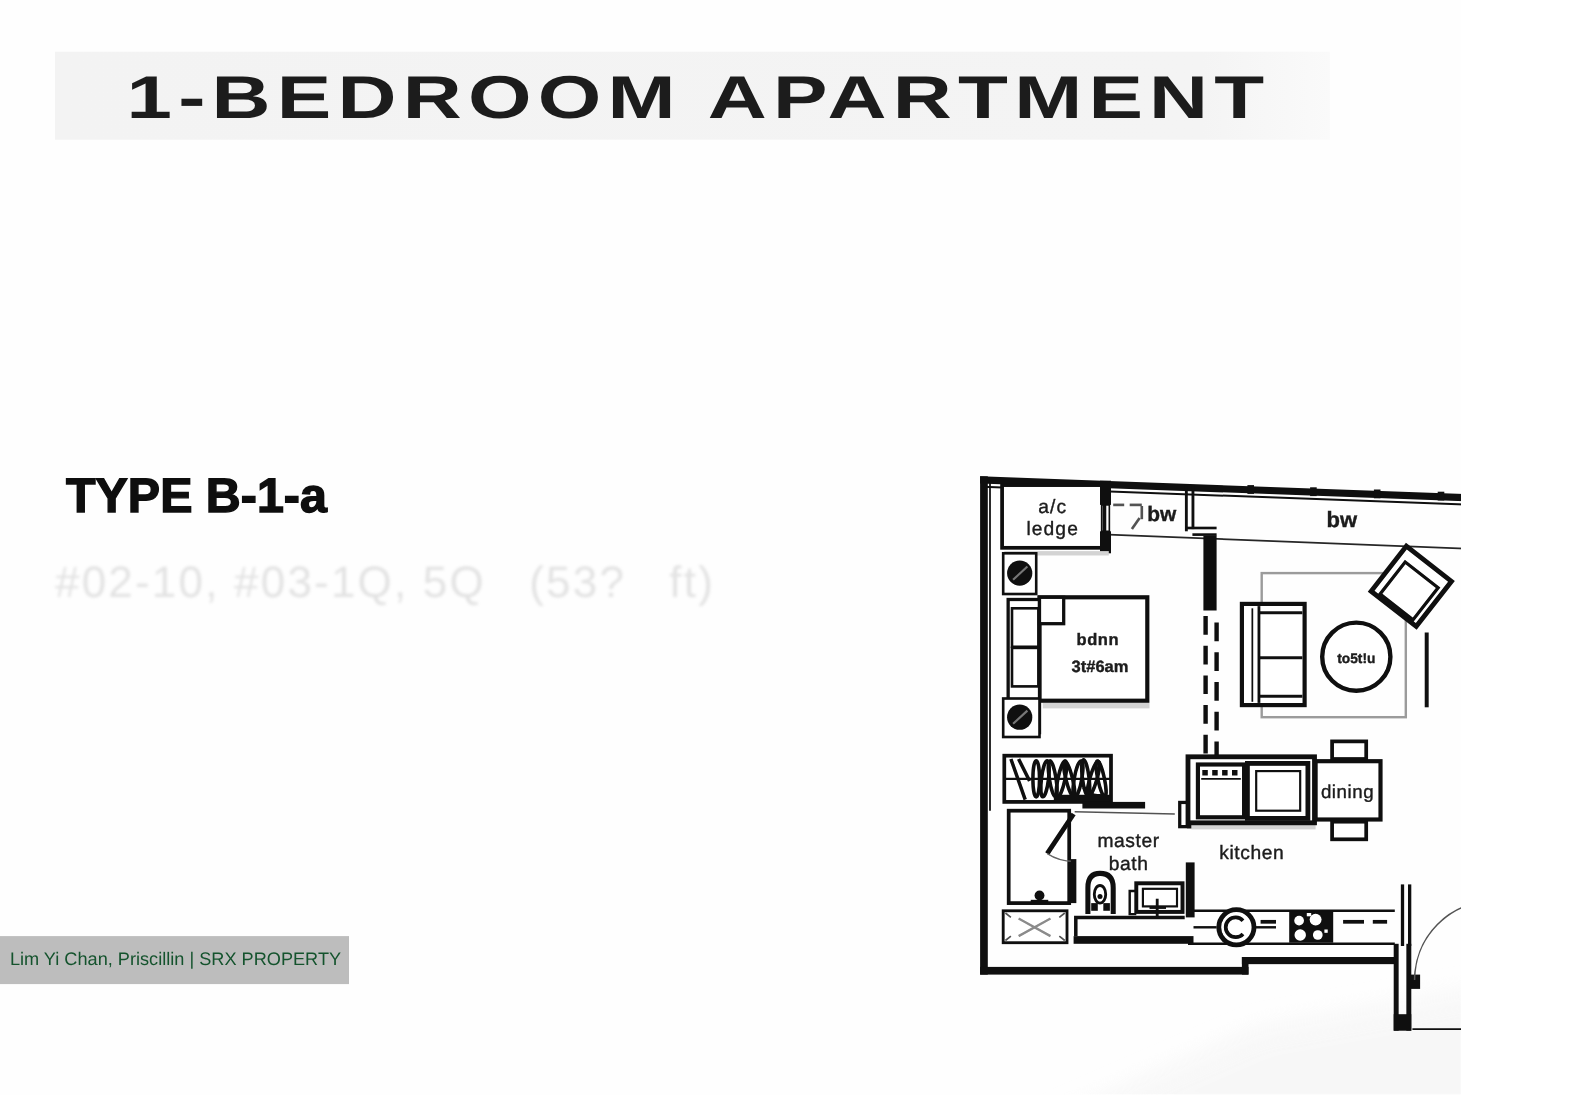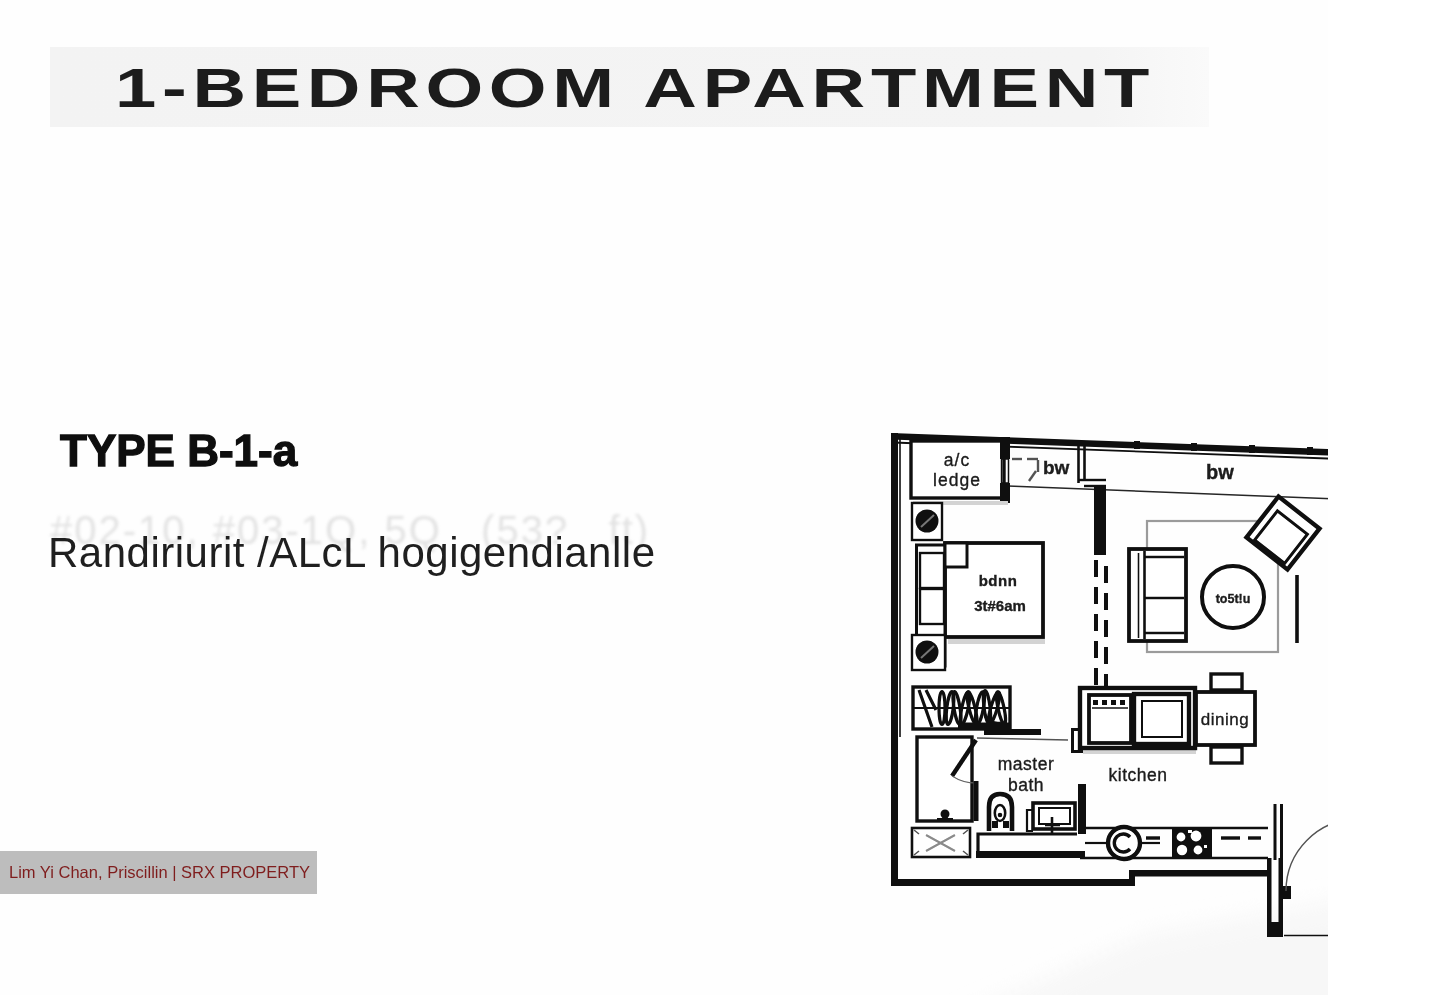--- a/index.html
+++ b/index.html
@@ -2,33 +2,32 @@
 <html><head>
 <meta charset="utf-8">
 <style>
   html,body{margin:0;padding:0;background:#ffffff;}
   #page{transform:translateZ(0);position:relative;width:1328px;height:995px;overflow:hidden;background:#fefefe;font-family:"Liberation Sans",sans-serif;}
   #band{position:absolute;left:50px;top:47px;width:1159px;height:80px;background:linear-gradient(90deg,#f3f3f3 0%,#f4f4f4 90%,#fafafa 100%);}
   #title{position:absolute;left:0;top:56px;width:1270px;text-align:center;font-size:55px;font-weight:700;color:#1c1c1c;letter-spacing:4.2px;transform:scaleX(1.35);transform-origin:635px 0;white-space:nowrap;}
   #typ{position:absolute;left:48px;top:426px;font-size:44px;font-weight:700;color:#0e0e0e;-webkit-text-stroke:1.3px #0e0e0e;transform:scaleX(1.0);transform-origin:0 0;white-space:nowrap;margin-left:12px;}
   #ghost{position:absolute;left:50px;top:508px;font-size:40px;color:#999;opacity:.27;filter:blur(1.4px);letter-spacing:2px;white-space:nowrap;}
   .gl{position:absolute;left:48px;color:#1f1f1f;font-size:42px;filter:blur(0.45px);letter-spacing:0.5px;white-space:nowrap;}
-  #wm{transform:translateZ(0);filter:blur(0.2px);position:absolute;left:0;top:851px;width:317px;height:43px;background:#bdbdbd;color:#7f1d1d;font-size:16.5px;line-height:43px;padding-left:9px;box-sizing:border-box;white-space:nowrap;overflow:hidden;}
+  #wm{transform:translateZ(0);filter:blur(0.2px);position:absolute;left:0;top:851px;width:317px;height:43px;background:#bdbdbd;color:#14532d;font-size:16.5px;line-height:43px;padding-left:9px;box-sizing:border-box;white-space:nowrap;overflow:hidden;}
   #shade{position:absolute;left:0;top:0;width:1440px;height:995px;pointer-events:none;}
   #plan{position:absolute;left:880px;top:420px;width:520px;height:540px;transform:translateZ(0);filter:blur(0.35px) contrast(1.05);}
   svg text{font-family:"Liberation Sans",sans-serif;}
 </style>
 </head>
 <body>
 <div id="page">
   <div id="band"></div>
   <div id="title">1-BEDROOM APARTMENT</div>
   <div id="typ">TYPE B-1-a</div>
   <div id="ghost">#02-10, #03-1Q, 5Q&nbsp;&nbsp;&nbsp;(53?&nbsp;&nbsp;&nbsp;ft)</div>
-  <div class="gl" style="top:529px;">Randiriurit /ALcL hogigendianlle</div>
 
   <svg id="shade" viewBox="0 0 1440 995">
     <polygon points="950,1020 1145,935 1465,878 1465,1020" fill="#f5f5f5" opacity="0.75" filter="url(#b6)"></polygon>
     <circle cx="1452" cy="1010" r="52" fill="#dcdcdc" filter="url(#b3)"></circle>
     <defs>
       <filter id="b6" x="-20%" y="-20%" width="140%" height="140%">
           <feGaussianBlur stdDeviation="11"></feGaussianBlur>
         </filter>
       <filter id="b3" x="-50%" y="-50%" width="200%" height="200%">
           <feGaussianBlur stdDeviation="4"></feGaussianBlur>

